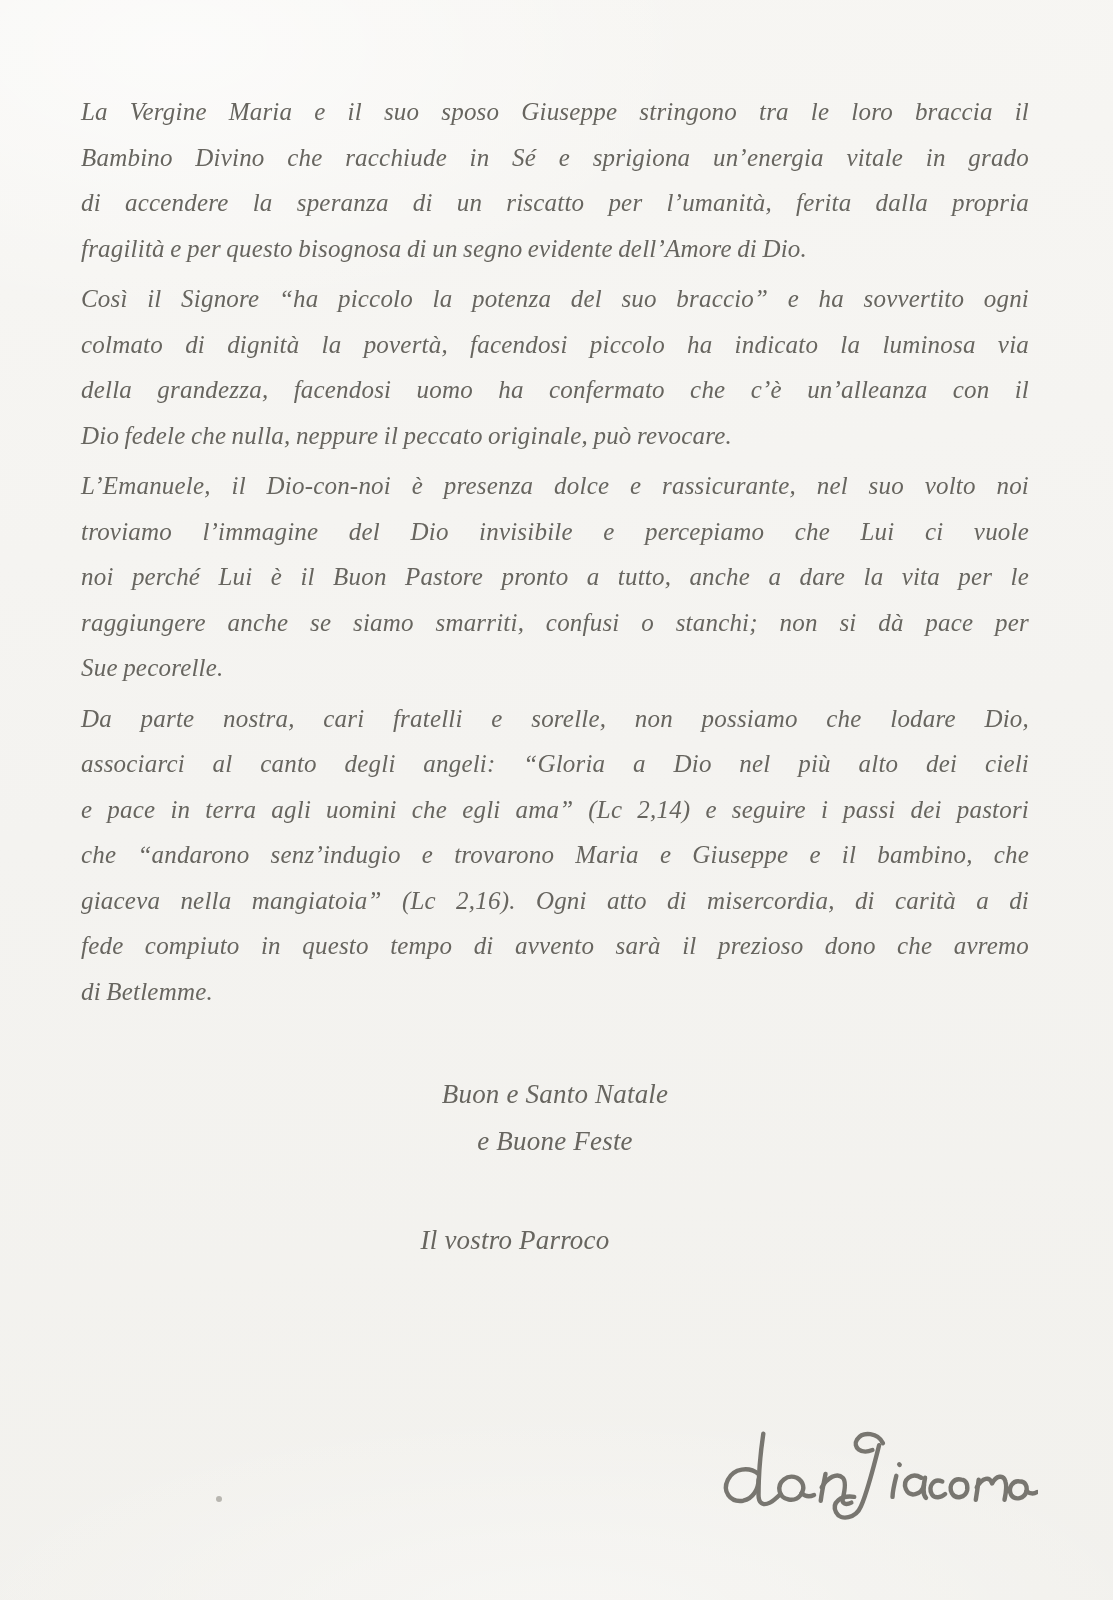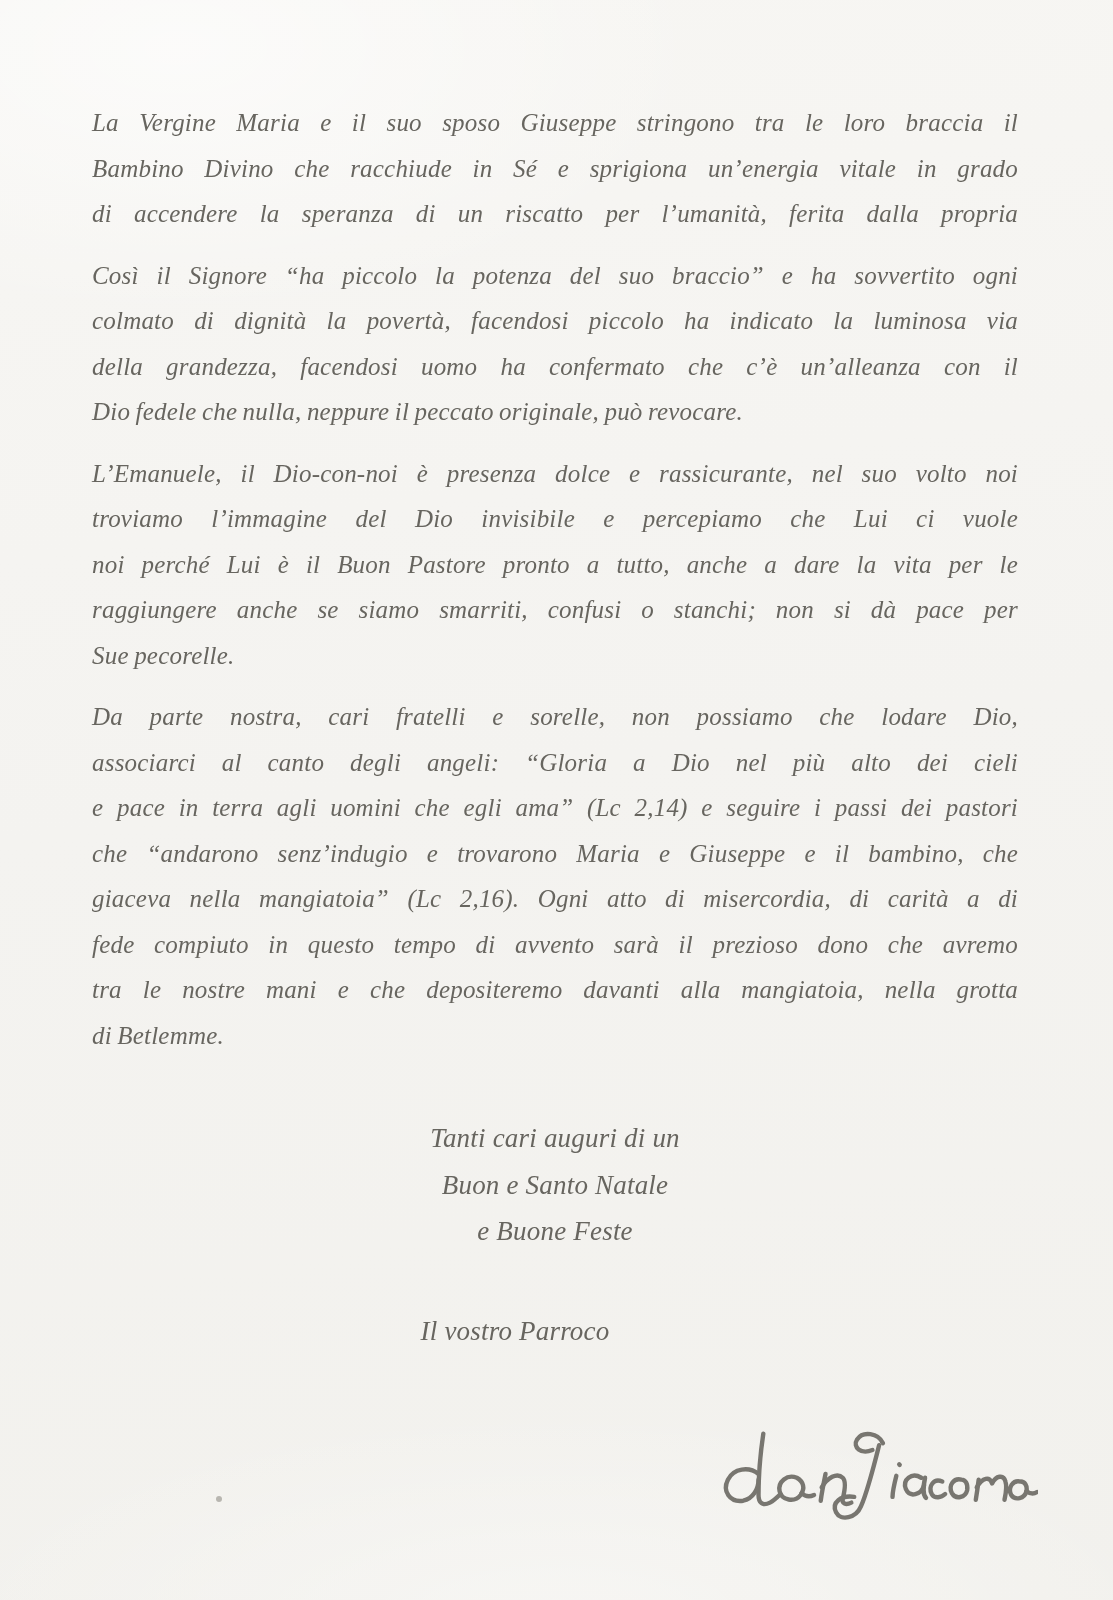--- a/index.html
+++ b/index.html
@@ -22,21 +22,21 @@
     position:absolute;
     left:76px;
     width:958px;
     top:84px;
     font-style:italic;
     font-size:25px;
     line-height:45.5px;
     word-spacing:-1px;
     letter-spacing:0.2px;
   }
-  .para{margin:16px;padding:0;}
+  .para{margin:5px;padding:0;}
   .line{
     text-align:justify;
     text-align-last:justify;
   }
   .line.last{
     text-align-last:left;
   }
   .greeting{
     margin-top:57px;
     text-align:center;
@@ -79,20 +79,21 @@
 <body>
 
 <div class="page">
 
   <div class="letter-body">
     <div id="paragraphs">
         <div class="para">
           <div class="line">La Vergine Maria e il suo sposo Giuseppe stringono tra le loro braccia il</div>
           <div class="line">Bambino Divino che racchiude in Sé e sprigiona un’energia vitale in grado</div>
           <div class="line">di accendere la speranza di un riscatto per l’umanità, ferita dalla propria</div>
+          <div class="line last">fragilità e per questo bisognosa di un segno evidente dell’Amore di Dio.</div>
         </div>
         <div class="para">
           <div class="line">Così il Signore “ha piccolo la potenza del suo braccio” e ha sovvertito ogni</div>
           <div class="line">colmato di dignità la povertà, facendosi piccolo ha indicato la luminosa via</div>
           <div class="line">della grandezza, facendosi uomo ha confermato che c’è un’alleanza con il</div>
           <div class="line last">Dio fedele che nulla, neppure il peccato originale, può revocare.</div>
         </div>
         <div class="para">
           <div class="line">L’Emanuele, il Dio-con-noi è presenza dolce e rassicurante, nel suo volto noi</div>
           <div class="line">troviamo l’immagine del Dio invisibile e percepiamo che Lui ci vuole</div>
@@ -100,26 +101,24 @@
           <div class="line">raggiungere anche se siamo smarriti, confusi o stanchi; non si dà pace per</div>
           <div class="line last">Sue pecorelle.</div>
         </div>
         <div class="para">
           <div class="line">Da parte nostra, cari fratelli e sorelle, non possiamo che lodare Dio,</div>
           <div class="line">associarci al canto degli angeli: “Gloria a Dio nel più alto dei cieli</div>
           <div class="line">e pace in terra agli uomini che egli ama” (Lc 2,14) e seguire i passi dei pastori</div>
           <div class="line">che “andarono senz’indugio e trovarono Maria e Giuseppe e il bambino, che</div>
           <div class="line">giaceva nella mangiatoia” (Lc 2,16). Ogni atto di misercordia, di carità a di</div>
           <div class="line">fede compiuto in questo tempo di avvento sarà il prezioso dono che avremo</div>
-          <div class="line">tra le nostre mani e che depositeremo davanti alla mangiatoia, nella grotta</div>
           <div class="line last">di Betlemme.</div>
         </div>
       </div>
     <div class="greeting" id="greeting">
-        <div>Tanti cari auguri di un</div>
         <div>Buon e Santo Natale</div>
         <div>e Buone Feste</div>
       </div>
     <div class="closing">Il vostro Parroco</div>
   </div>
 
   <div class="signature">
     <svg viewBox="0 0 350 120" aria-label="don Giacomo">
 
       <path d="M63,20 C60,40 58,66 58,84 C58,92 62,96 70,92 C74,90 78,86 81,83"></path>

